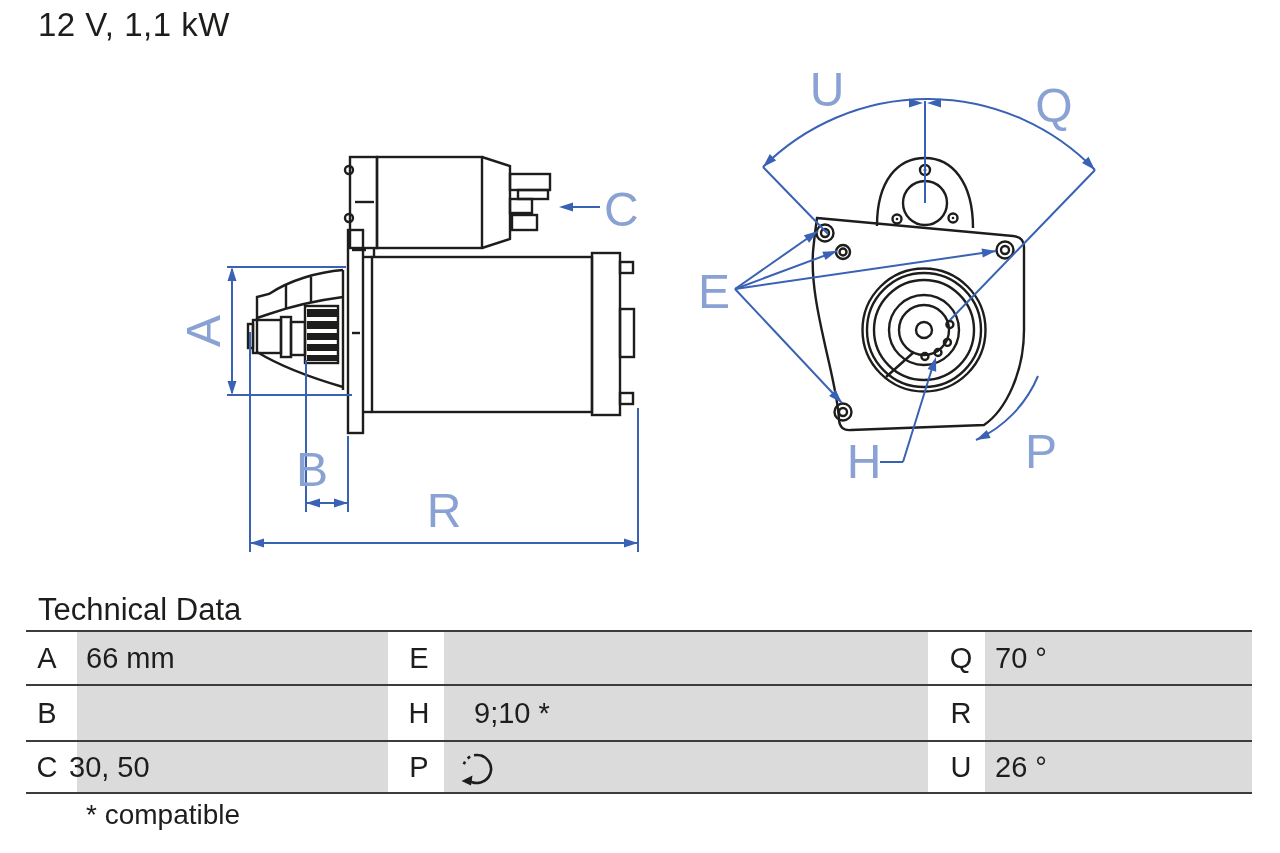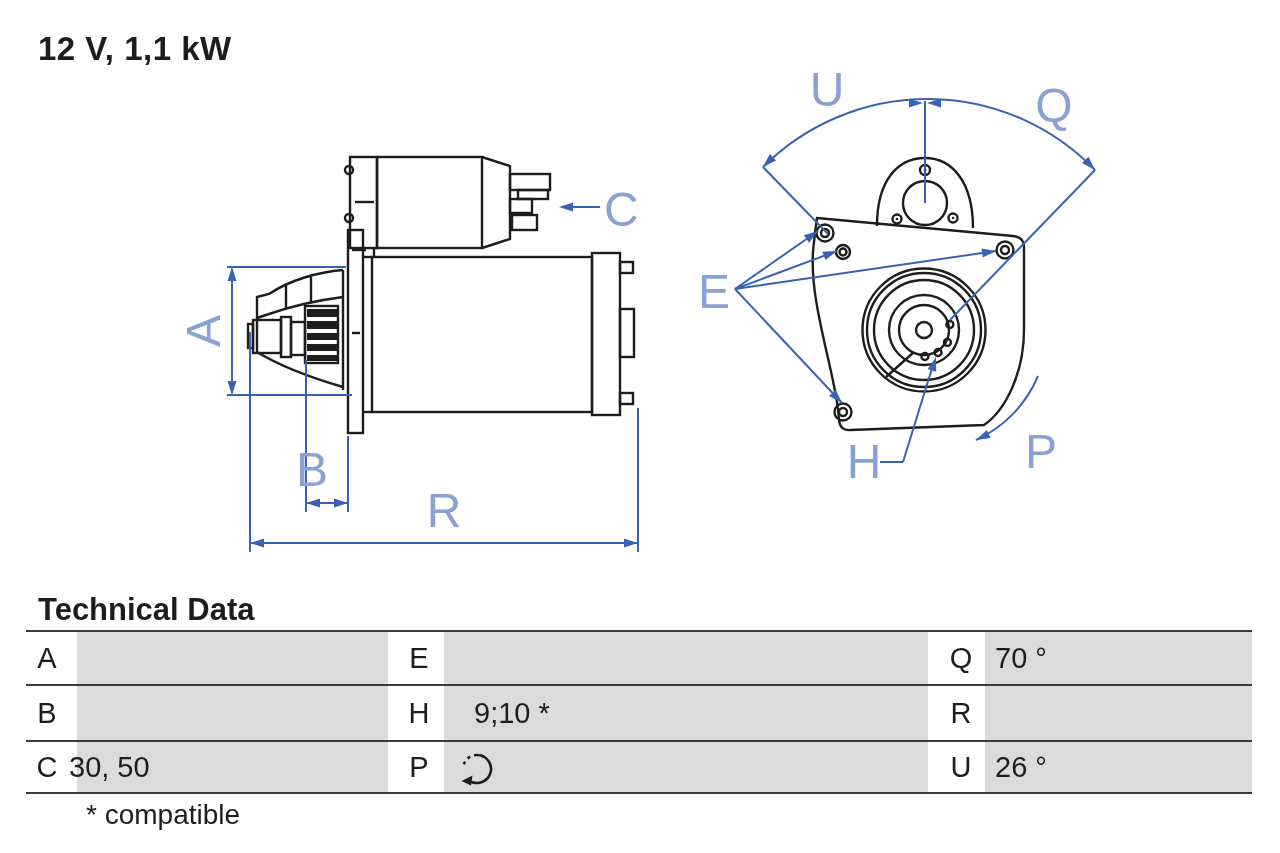--- a/index.html
+++ b/index.html
@@ -1,25 +1,25 @@
 <!DOCTYPE html>
 <html><head>
 <meta charset="utf-8">
 <style>
   html,body{margin:0;padding:0;background:#ffffff;}
   body{width:1280px;height:853px;position:relative;font-family:"Liberation Sans",sans-serif;color:#1d1d1b;}
   .page{position:absolute;left:0;top:0;width:1280px;height:853px;background:#fff;overflow:hidden;}
-  .main-title{position:absolute;left:38px;top:30px;font-size:33px;font-weight:bold;letter-spacing:.5px;}
+  .main-title{position:absolute;left:38px;top:6px;font-size:33px;font-weight:normal;letter-spacing:.5px;}
   svg.diagram{position:absolute;left:0;top:0;}
   .ink{stroke:#1d1d1b;stroke-width:2.4;fill:none;}
   .inkfill{fill:#1d1d1b;stroke:none;}
   .dim{stroke:#3a62b4;stroke-width:2;fill:none;}
   .dimfill{fill:#3a62b4;stroke:none;}
   .dimlabel{fill:#8aa2d3;font-size:48px;font-family:"Liberation Sans",sans-serif;}
-  .tt-title{position:absolute;left:38px;top:592px;font-size:31px;font-weight:bold;}
+  .tt-title{position:absolute;left:38px;top:592px;font-size:31px;font-weight:normal;}
   .rule{position:absolute;left:26px;width:1226px;height:2px;background:#3c3c3c;}
   .cellgray{position:absolute;background:#dbdbdb;}
   .key{position:absolute;font-size:29px;text-align:center;width:34px;}
   .val{position:absolute;font-size:29px;}
   .row1{top:632px;height:52px;line-height:52px;}
   .row2{top:686px;height:54px;line-height:54px;}
   .row3{top:742px;height:50px;line-height:50px;}
   .footnote{position:absolute;left:86px;top:799px;font-size:28px;}
   .p-icon{position:absolute;left:455px;top:747px;}
 </style>
@@ -209,20 +209,21 @@
   <div class="cellgray row1" style="left:444px;width:484px"></div>
   <div class="cellgray row1" style="left:985px;width:267px"></div>
   <div class="cellgray row2" style="left:77px;width:311px"></div>
   <div class="cellgray row2" style="left:444px;width:484px"></div>
   <div class="cellgray row2" style="left:985px;width:267px"></div>
   <div class="cellgray row3" style="left:77px;width:311px"></div>
   <div class="cellgray row3" style="left:444px;width:484px"></div>
   <div class="cellgray row3" style="left:985px;width:267px"></div>
 
   <span class="key row1" style="left:30px">A</span>
+  <span class="val row1" style="left:86px">66 mm</span>
   <span class="key row1" style="left:402px">E</span>
   <span class="key row1" style="left:944px">Q</span>
   <span class="val row1" style="left:995px">70 °</span>
 
   <span class="key row2" style="left:30px">B</span>
   <span class="key row2" style="left:402px">H</span>
   <span class="val row2" style="left:474px">9;10 *</span>
   <span class="key row2" style="left:944px">R</span>
 
   <span class="key row3" style="left:30px">C</span>

